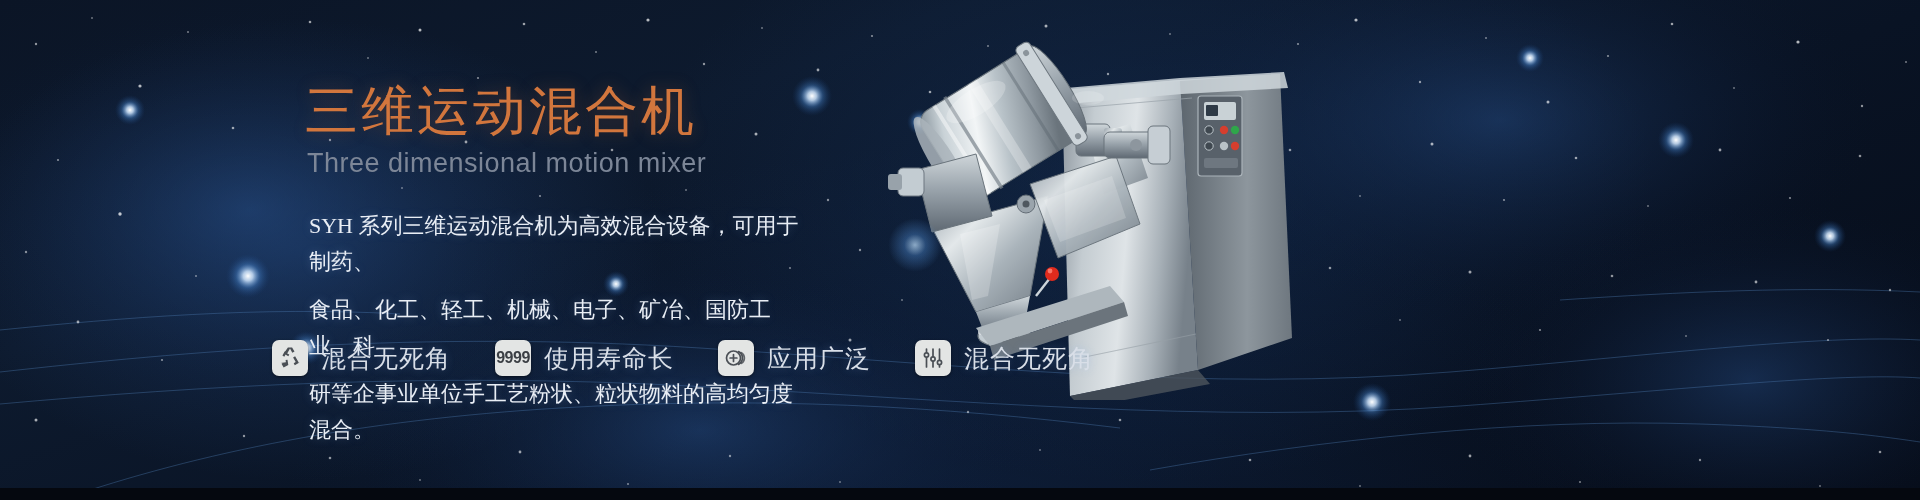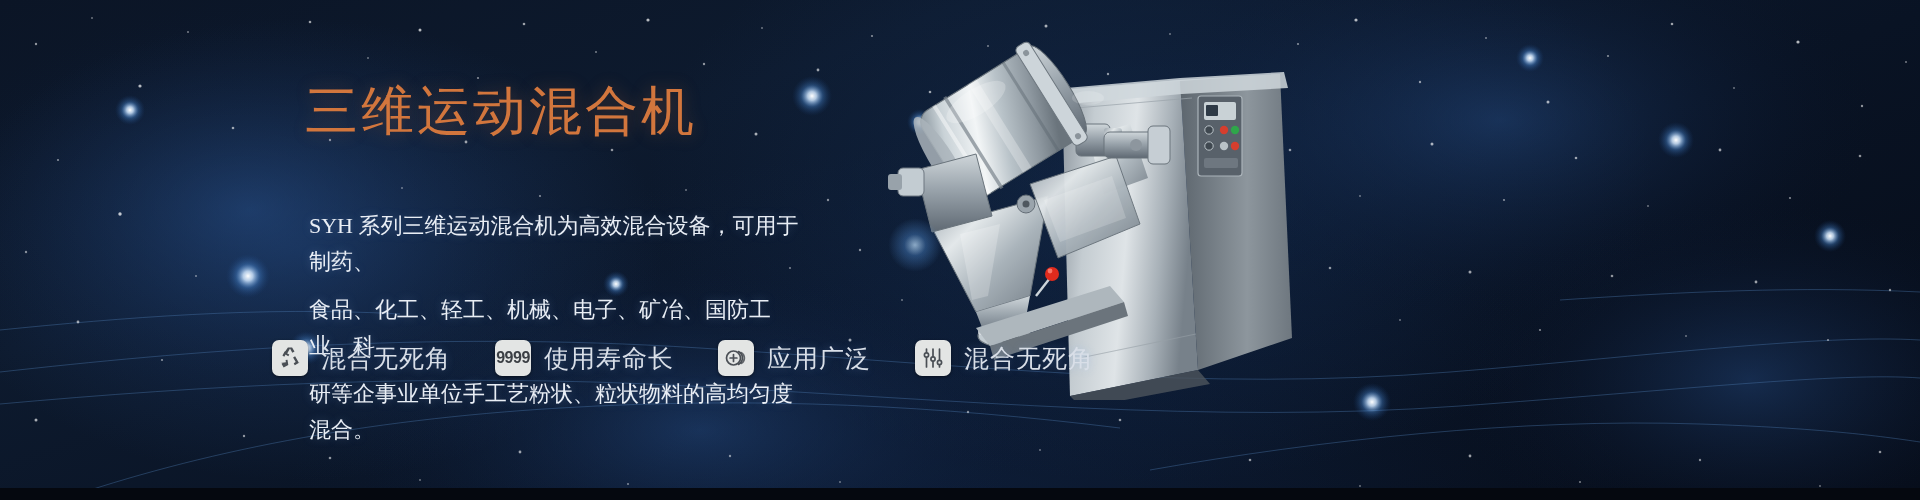--- a/index.html
+++ b/index.html
@@ -324,20 +324,21 @@
 
       <g opacity=".5">
         <ellipse cx="96" cy="74" rx="34" ry="13" fill="#ffffff" opacity=".45" transform="rotate(-32 96 74)"></ellipse>
         <ellipse cx="208" cy="70" rx="16" ry="7" fill="#ffffff" opacity=".3"></ellipse>
       </g>
     </svg>
     <div class="glow" style="left:8px;top:190px;width:54px;height:54px;opacity:.75"></div>
   </div>
 
   <div class="title">三维运动混合机</div>
+  <div class="subtitle">Three dimensional motion mixer</div>
 
   <div class="body-copy">
     <p>SYH 系列三维运动混合机为高效混合设备，可用于制药、</p>
     <p>食品、化工、轻工、机械、电子、矿冶、国防工业、科</p>
     <p>研等企事业单位手工艺粉状、粒状物料的高均匀度混合。</p>
   </div>
 
   <div class="features">
 
     <div class="feature">

